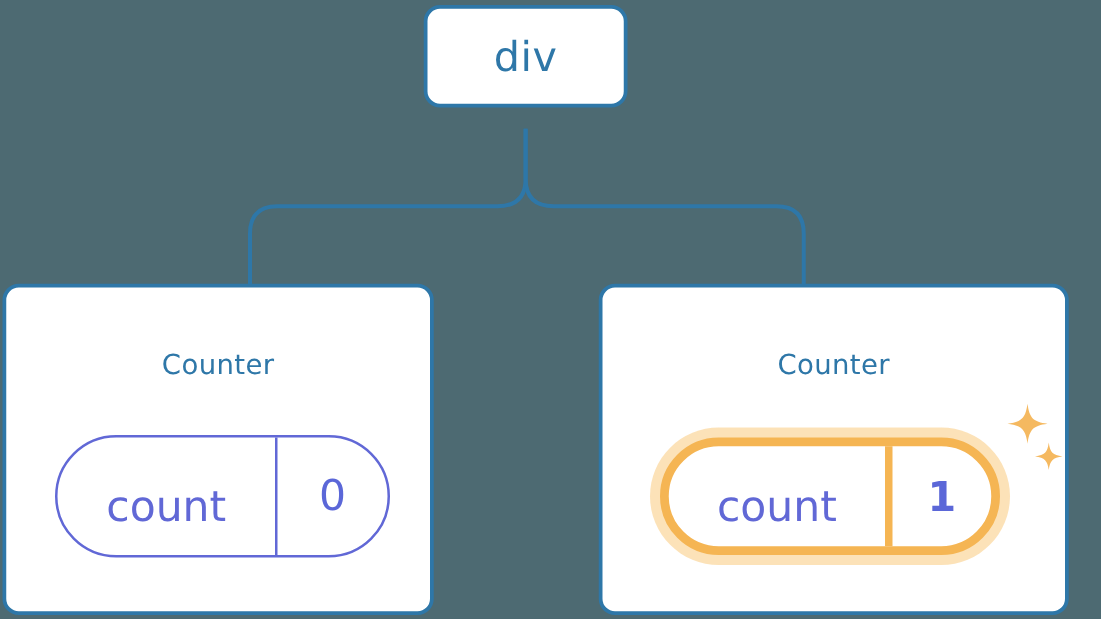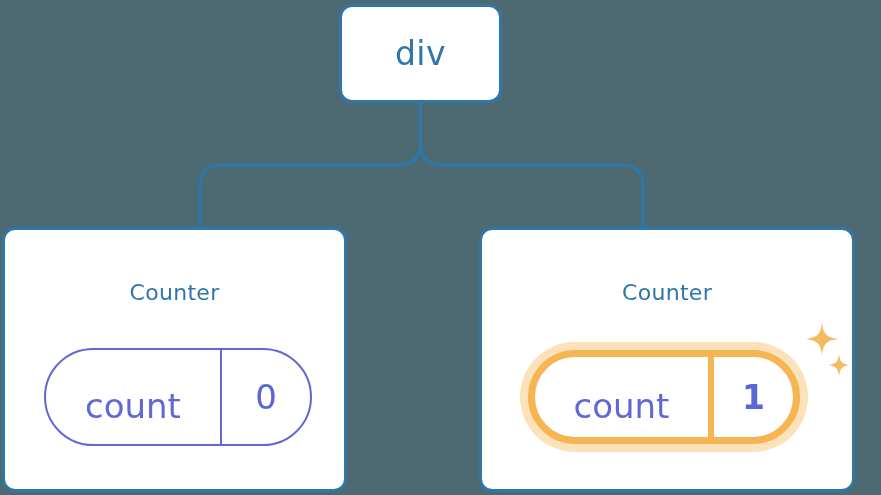--- a/index.html
+++ b/index.html
@@ -32,21 +32,21 @@
     background: #ffffff;
     border: 3px solid #2e77a8;
     border-radius: 13px;
     box-sizing: border-box;
   }
 
   #node-div {
     left: 339px;
     top: 4px;
     width: 163px;
-    height: 99px;
+    height: 82px;
     display: flex;
     align-items: center;
     justify-content: center;
   }
   .div-label {
     color: #2e77a8;
     font-size: 33px;
     letter-spacing: 0.5px;
     line-height: 1;
   }

